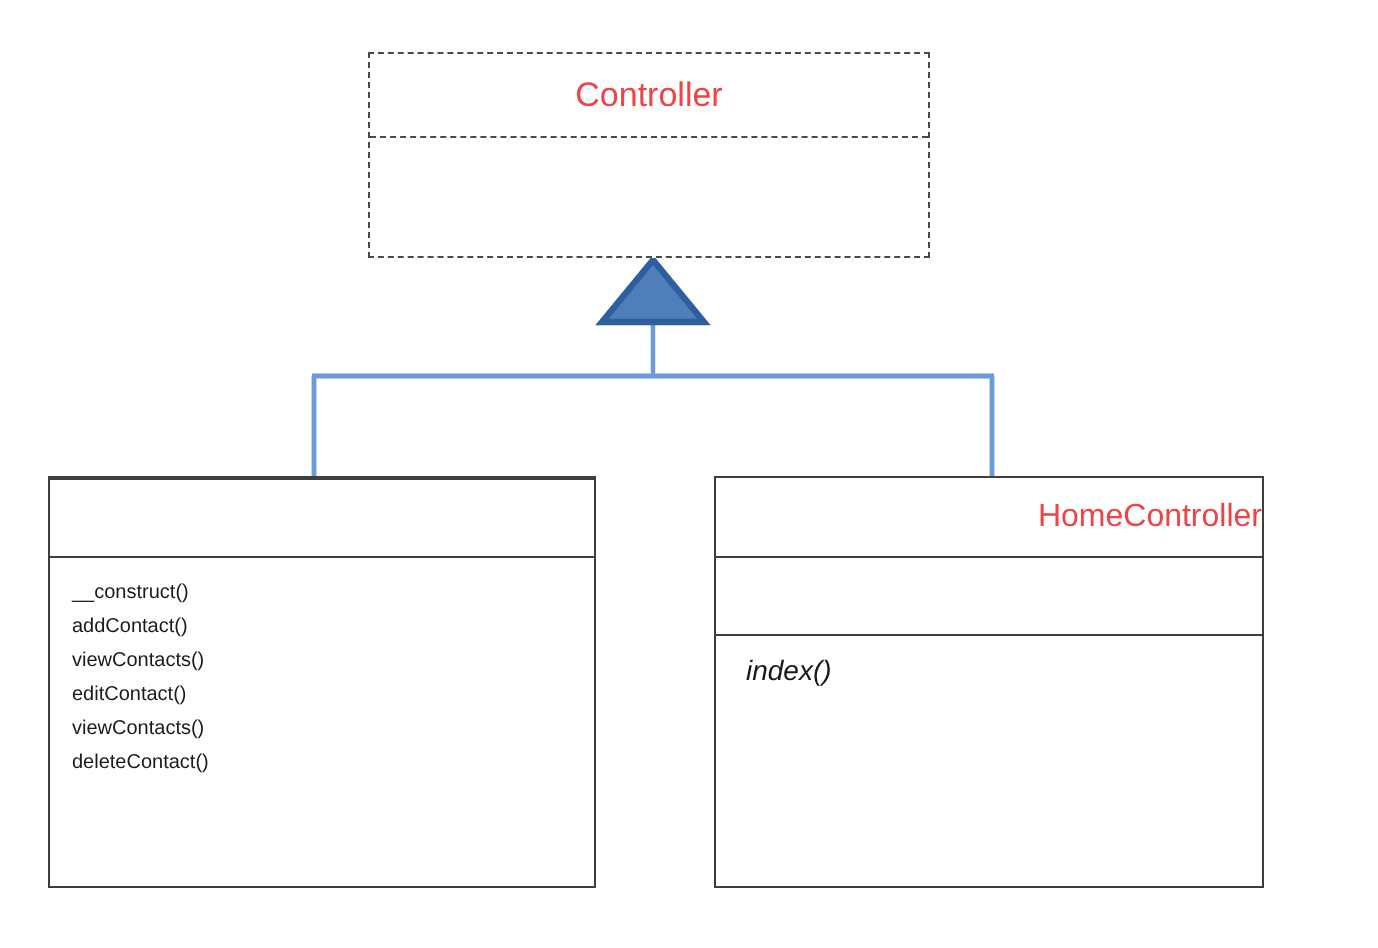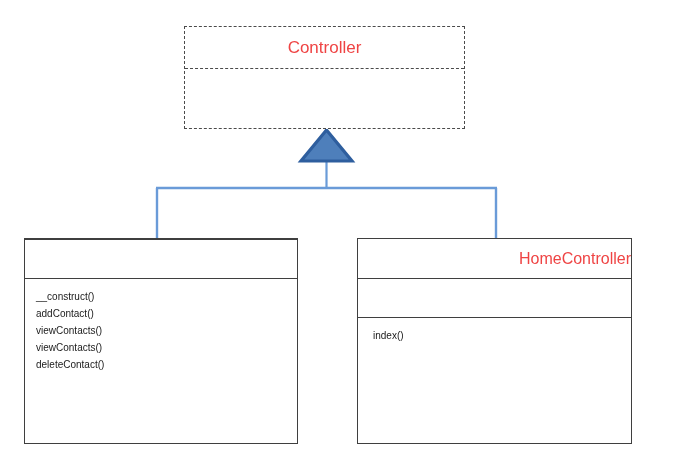--- a/index.html
+++ b/index.html
@@ -126,22 +126,23 @@
     padding-left: 14px;
     font-size: 16px;
   }
   #home-box .compartment-attrs {
     height: 38px;
   }
   #home-box .compartment-methods {
     padding: 9px 0 0 15px;
   }
   #home-box .member {
-    font-size: 10px;
+    font-size: 14px;
     line-height: 17px;
+    font-style: italic;
   }
 </style>
 </head>
 <body>
 
 <div id="canvas">
 
   <svg id="connectors" viewBox="0 0 689 474" width="689" height="474">
 
     <line x1="326.5" y1="160" x2="326.5" y2="188" stroke="#6a9bd8" stroke-width="2.2"></line>
@@ -162,20 +163,21 @@
   </div>
 
   <div class="class-box solid" id="contacts-box">
     <div class="box-divider"></div>
     <div class="compartment compartment-attrs"></div>
     <div class="box-divider"></div>
     <div class="compartment compartment-methods">
       <div class="member">__construct()</div>
       <div class="member">addContact()</div>
       <div class="member">viewContacts()</div>
+      <div class="member">editContact()</div>
       <div class="member">viewContacts()</div>
       <div class="member">deleteContact()</div>
     </div>
   </div>
 
   <div class="class-box solid" id="home-box">
     <div class="box-title">HomeController</div>
     <div class="box-divider"></div>
     <div class="compartment compartment-attrs"></div>
     <div class="box-divider"></div>

